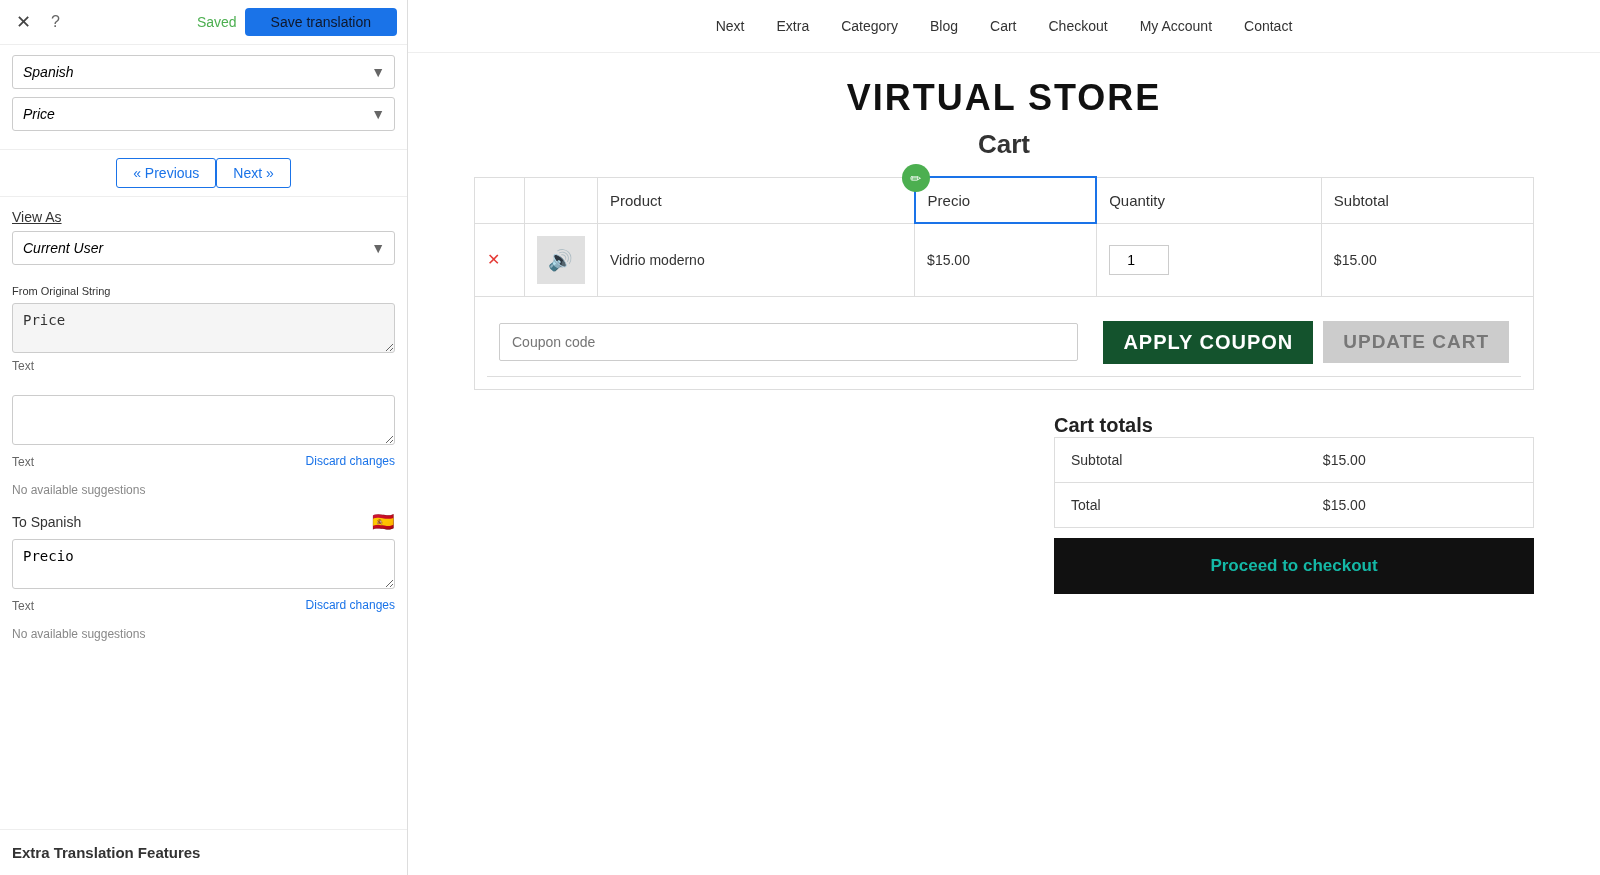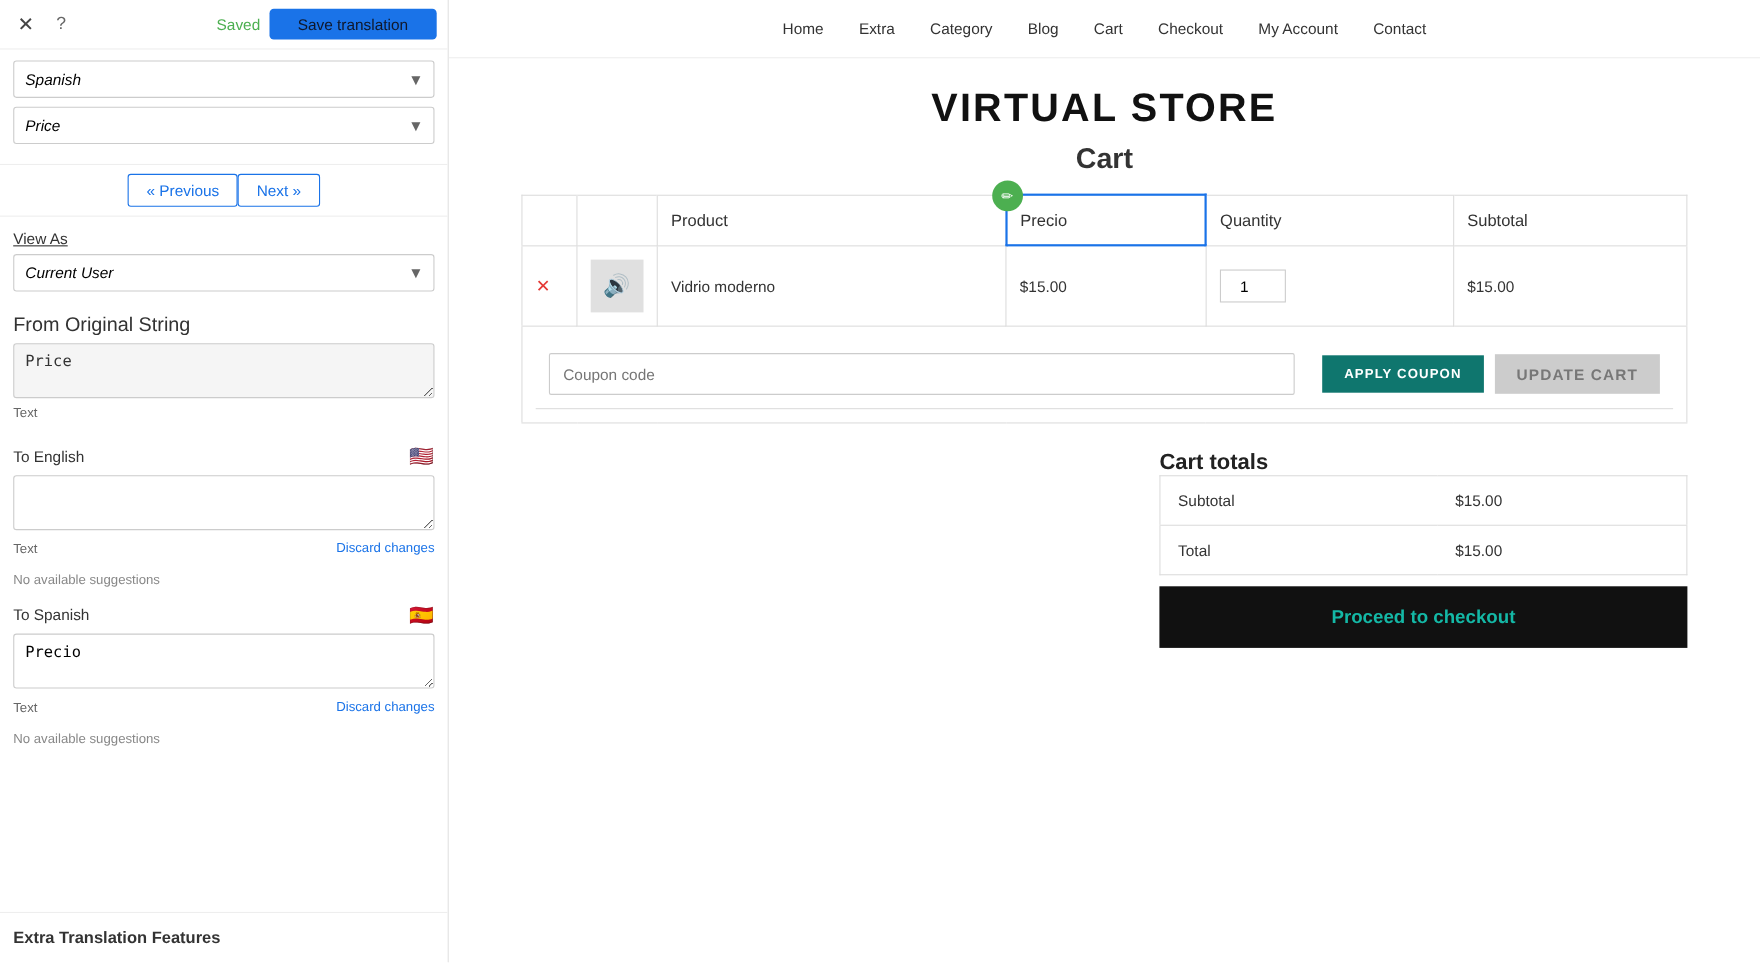--- a/index.html
+++ b/index.html
@@ -118,21 +118,21 @@
       margin-bottom: 6px;
       display: block;
       text-decoration: underline;
     }
 
     .from-original-section {
       padding: 12px 12px;
     }
 
     .section-label {
-      font-size: 18px;
+      font-size: 11px;
       color: #333;
       font-weight: 500;
       margin-bottom: 6px;
     }
 
     .original-string-box {
       width: 100%;
       padding: 8px 10px;
       border: 1px solid #ccc;
       border-radius: 3px;
@@ -343,37 +343,37 @@
     .coupon-input {
       flex: 1;
       padding: 10px 12px;
       border: 1px solid #ccc;
       border-radius: 2px;
       font-size: 14px;
       color: #aaa;
     }
 
     .apply-coupon-btn {
-      background: #0f766e;
+      background: #14532d;
       color: #fff;
       border: none;
       padding: 10px 20px;
-      font-size: 12px;
+      font-size: 20px;
       font-weight: 600;
       letter-spacing: 1px;
       cursor: pointer;
       margin-left: 15px;
     }
 
     .update-cart-btn {
       background: #ccc;
       color: #777;
       border: none;
       padding: 10px 20px;
-      font-size: 14px;
+      font-size: 19px;
       font-weight: 600;
       letter-spacing: 1px;
       cursor: pointer;
       margin-left: auto;
     }
 
     .cart-totals-area {
       max-width: 1100px;
       margin: 24px auto 0 auto;
       padding: 0 20px;
@@ -475,24 +475,20 @@
     </div>
   </div>
 
   <div class="from-original-section">
     <div class="section-label">From Original String</div>
     <textarea class="original-string-box" style="">Price</textarea>
     <div class="type-label">Text</div>
   </div>
 
   <div class="translation-section">
-    <div class="lang-header">
-      <span class="lang-title">To English</span>
-      <span class="flag">🇺🇸</span>
-    </div>
     <textarea class="translation-textarea" style=""></textarea>
     <div class="translation-footer">
       <span class="type-label">Text</span>
       <a class="discard-link">Discard changes</a>
     </div>
   </div>
   <div class="no-suggestions">No available suggestions</div>
 
   <div class="translation-section">
     <div class="lang-header">
@@ -509,21 +505,21 @@
 
   <div class="extra-features-section">
     <span class="extra-features-title">Extra Translation Features</span>
   </div>
 
 </div>
 
 <div id="right-panel">
 
   <nav class="site-nav">
-    <a class="nav-link">Home</a>
+    <a class="nav-link">Next</a>
     <a class="nav-link">Extra</a>
     <a class="nav-link">Category</a>
     <a class="nav-link">Blog</a>
     <a class="nav-link">Cart</a>
     <a class="nav-link">Checkout</a>
     <a class="nav-link">My Account</a>
     <a class="nav-link">Contact</a>
   </nav>
 
   <h1 class="site-title">VIRTUAL STORE</h1>

